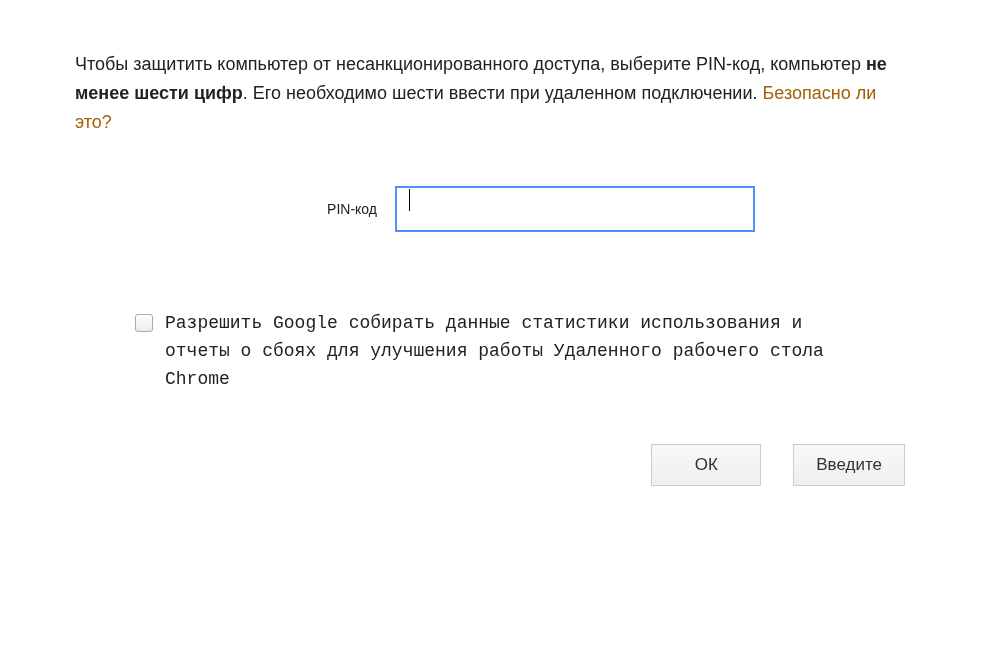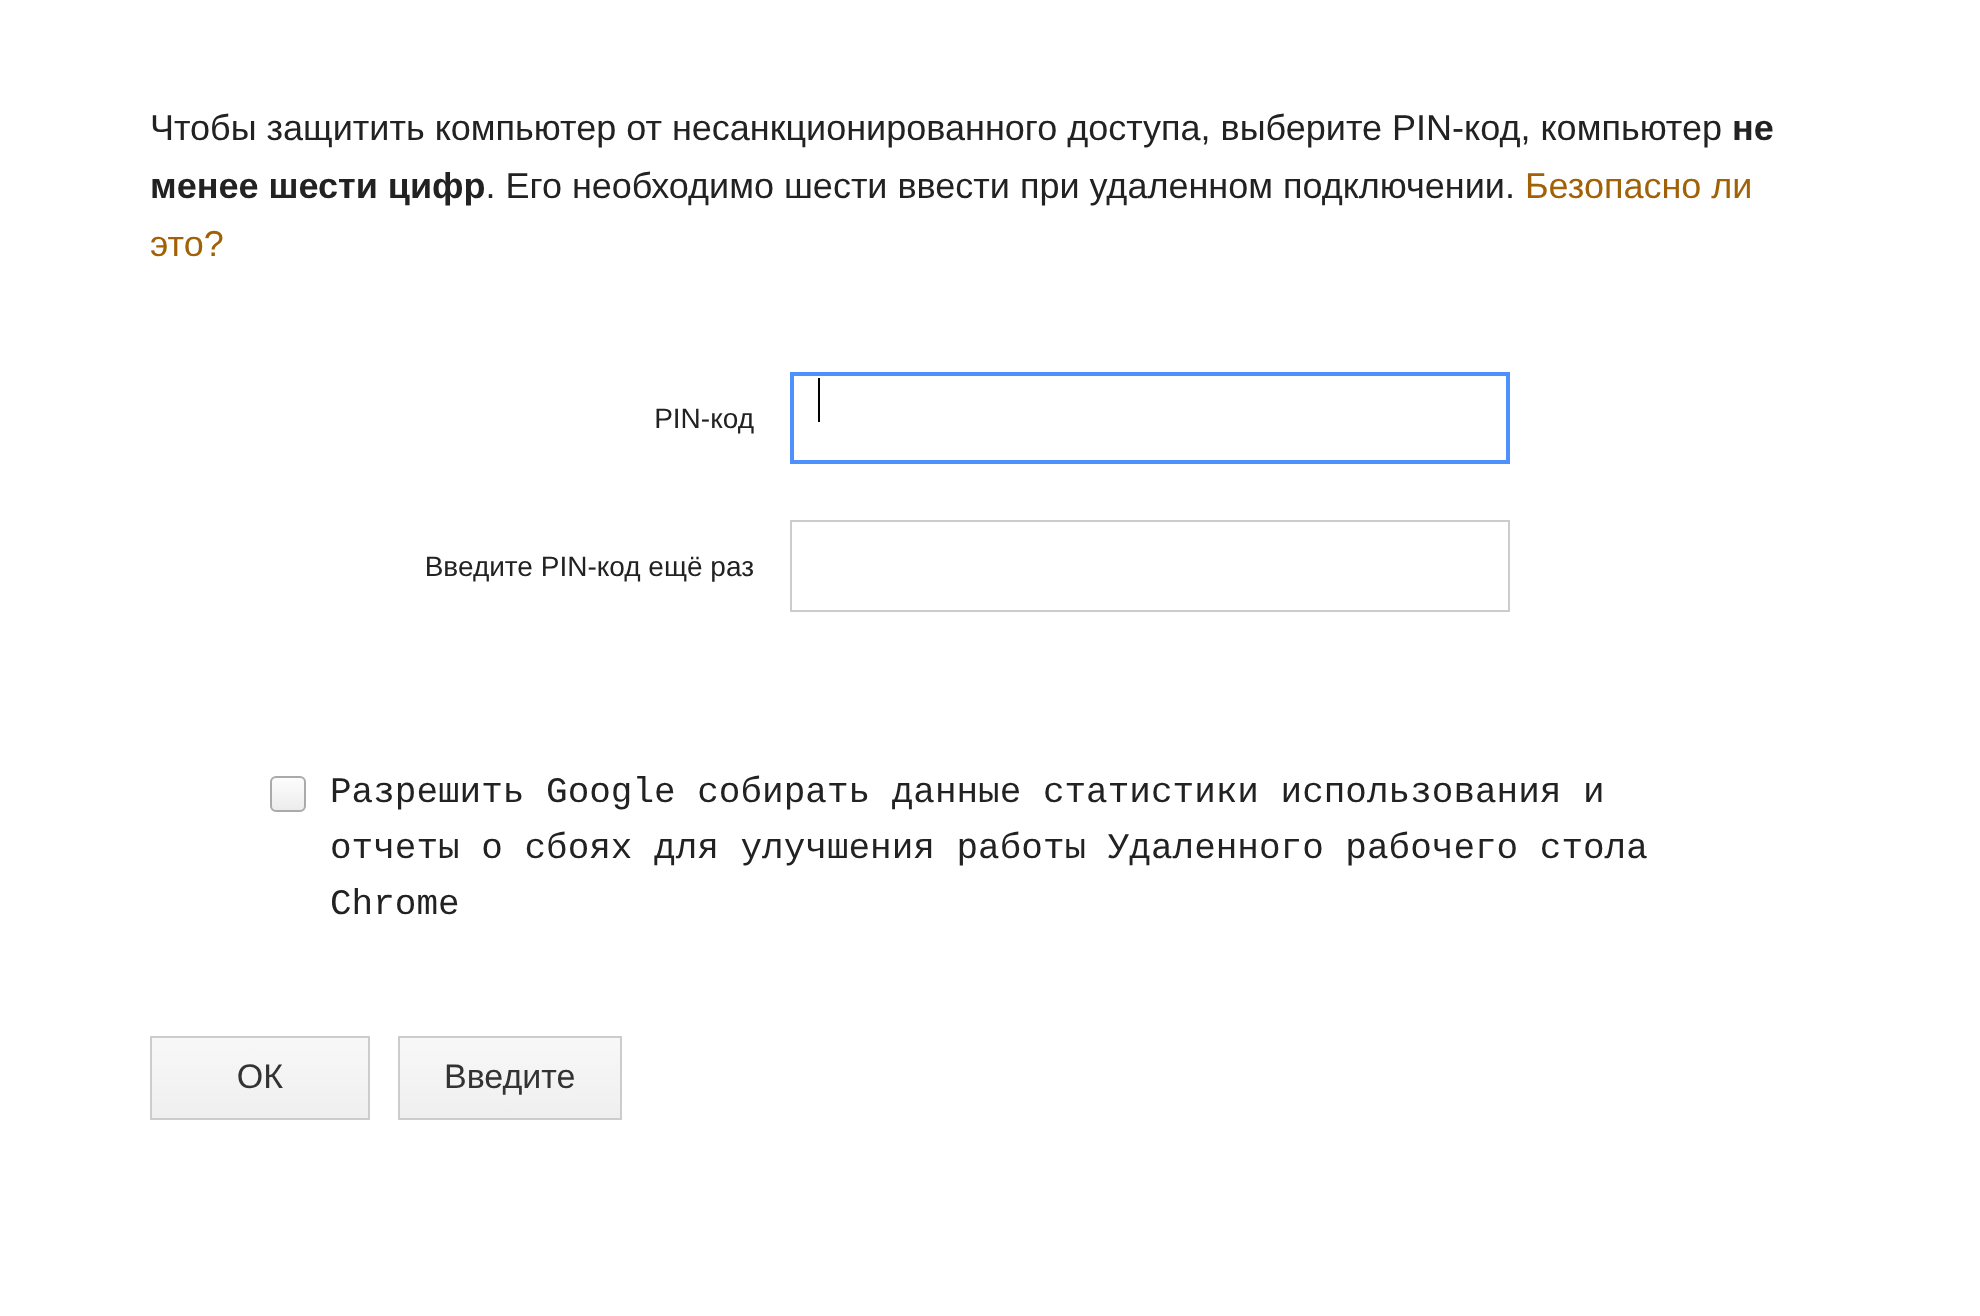--- a/index.html
+++ b/index.html
@@ -73,21 +73,22 @@
       margin-top: 4px;
       flex-shrink: 0;
       cursor: pointer;
     }
     .checkbox-label {
       line-height: 1.55;
       color: #222;
     }
     .button-row {
       display: flex;
-      gap: 14px;
+      justify-content: flex-end;
+      gap: 32px;
       padding-right: 10px;
     }
     .btn {
       min-width: 110px;
       height: 42px;
       padding: 0 22px;
       border: 1px solid #ccc;
       background: linear-gradient(#f8f8f8, #efefef);
       font-size: 17px;
       color: #333;
@@ -110,24 +111,20 @@
 
 <div class="instruction">
   <span>Чтобы защитить компьютер от несанкционированного доступа, выберите PIN-код, компьютер </span><span class="bold">не менее шести цифр</span><span>. Его необходимо шести ввести при удаленном подключении. </span><span class="link">Безопасно ли это?</span>
 </div>
 
 <div class="form-section">
   <div class="form-row">
     <div class="form-label">PIN-код</div>
     <div class="text-input focused" value=""><span class="cursor-bar"></span></div>
   </div>
-  <div class="form-row">
-    <div class="form-label">Введите PIN-код ещё раз</div>
-    <input type="password" class="text-input" value="" style="">
-  </div>
 </div>
 
 <div class="checkbox-row">
   <div class="checkbox"></div>
   <div class="checkbox-label">Разрешить Google собирать данные статистики использования и отчеты о сбоях для улучшения работы Удаленного рабочего стола Chrome</div>
 </div>
 
 <div class="button-row">
   <button class="btn">ОК</button>
   <button class="btn">Введите</button>

